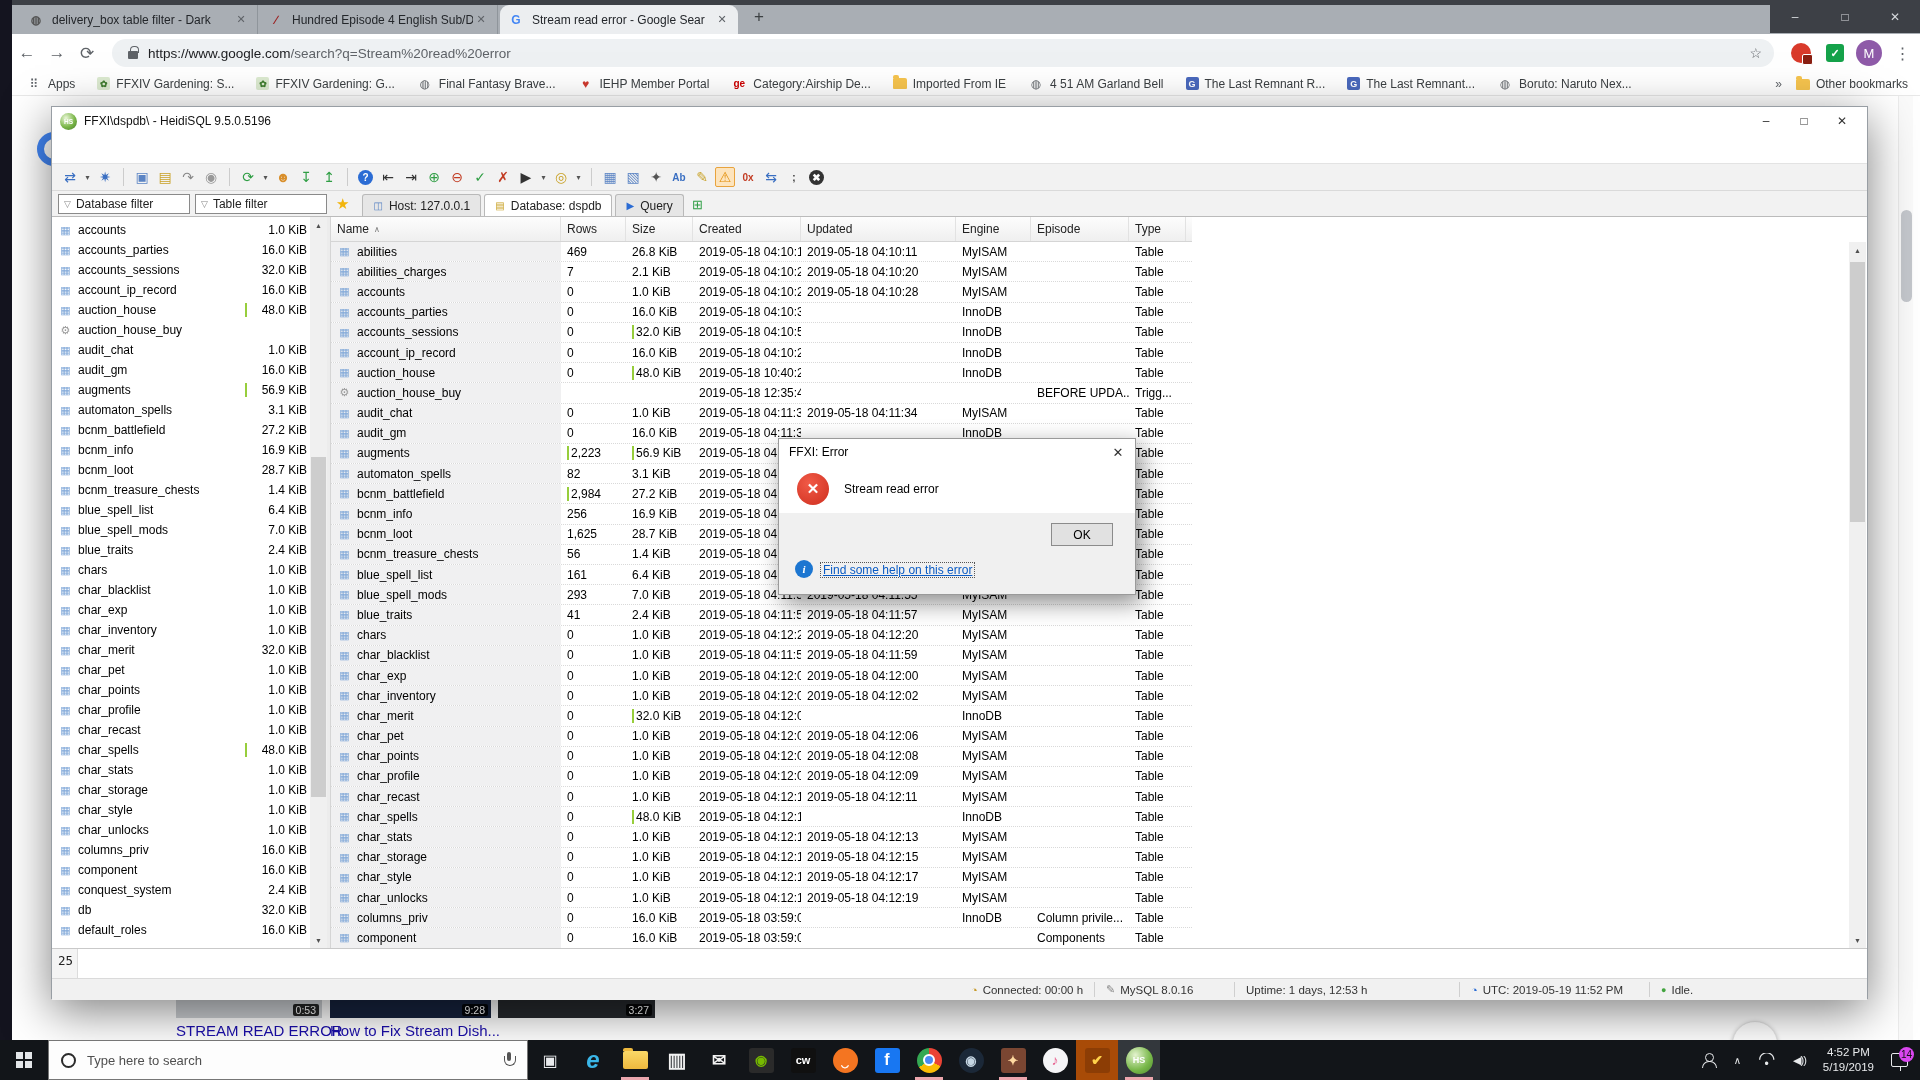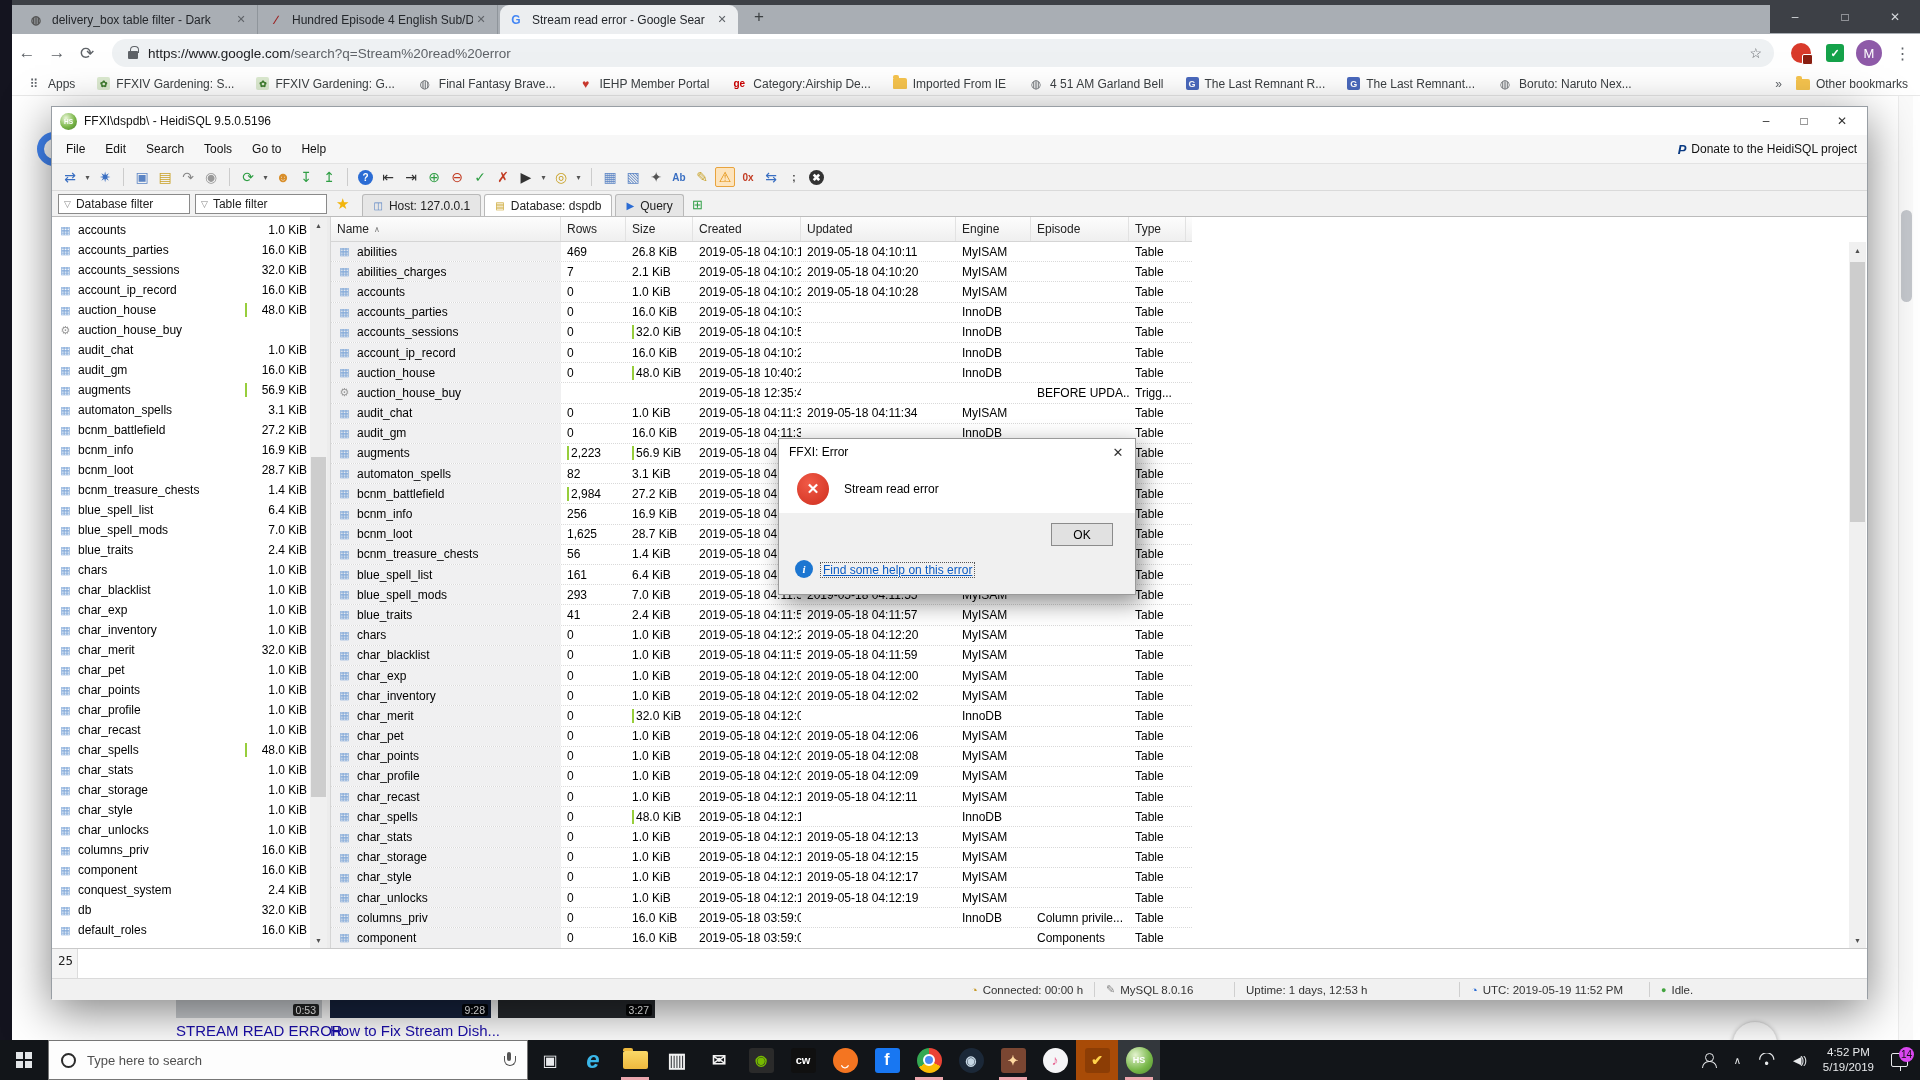--- a/index.html
+++ b/index.html
@@ -285,34 +285,20 @@
   <div id="heidi">
     <div id="htitle">
       <span class="hsico">HS</span>
       <span>FFXI\dspdb\ - HeidiSQL 9.5.0.5196</span>
       <div id="hctrl">
         <span class="hc">–</span>
         <span class="hc">□</span>
         <span class="hc">✕</span>
       </div>
     </div>
-    <div id="hmenu">
-      <div id="hmenuitems" style="display:flex">
-          <span class="mi">File</span>
-          <span class="mi">Edit</span>
-          <span class="mi">Search</span>
-          <span class="mi">Tools</span>
-          <span class="mi">Go to</span>
-          <span class="mi">Help</span>
-        </div>
-      <div id="donate">
-        <span class="pp">P</span>
-        <span>Donate to the HeidiSQL project</span>
-      </div>
-    </div>
     <div id="htool">
         <div class="ticon" style="color: rgb(58, 111, 194);">⇄</div>
         <div class="ticon small" style="color: rgb(85, 85, 85);">▾</div>
         <div class="ticon" style="color: rgb(58, 111, 194);">✷</div>
         <div class="tsep"></div>
         <div class="ticon" style="color: rgb(91, 132, 196);">▣</div>
         <div class="ticon" style="color: rgb(201, 162, 39);">▤</div>
         <div class="ticon" style="color: rgb(136, 136, 136);">↷</div>
         <div class="ticon" style="color: rgb(153, 153, 153);">◉</div>
         <div class="tsep"></div>

